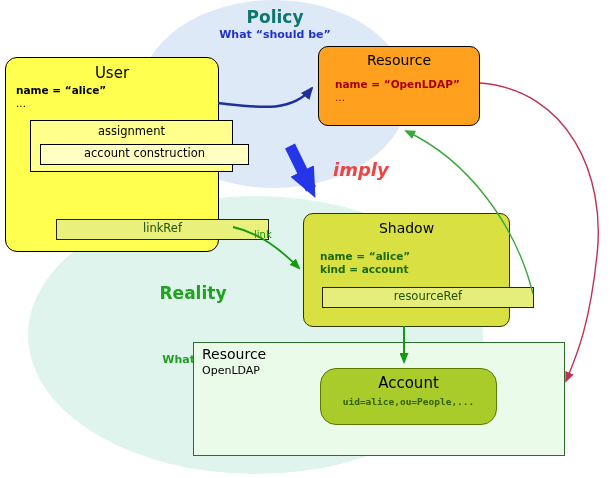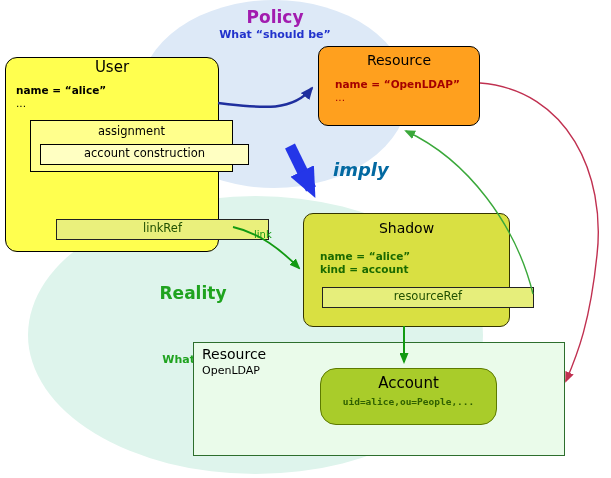--- a/index.html
+++ b/index.html
@@ -5,32 +5,32 @@
   html,body{margin:0;padding:0;background:#ffffff;}
   body{font-family:"DejaVu Sans","Liberation Sans",sans-serif;}
   #canvas{position:relative;width:611px;height:478px;background:#ffffff;overflow:hidden;}
 
   .ell{position:absolute;border-radius:50%;z-index:0;}
   #policy-ellipse{left:140px;top:0px;width:268px;height:188px;background:#dde9f7;}
   #reality-ellipse{left:28px;top:196px;width:455px;height:278px;background:#def4ec;}
 
   .realm-title{position:absolute;z-index:1;text-align:center;font-weight:bold;font-size:17px;}
   .realm-sub{position:absolute;z-index:1;text-align:center;font-size:11px;font-weight:bold;}
-  #policy-title{left:150px;top:7px;width:250px;color:#a21caf;}
+  #policy-title{left:150px;top:7px;width:250px;color:#0f766e;}
   #policy-sub{left:150px;top:28px;width:250px;color:#2233cc;}
   #reality-title{left:118px;top:283px;width:150px;color:#1fa31f;}
   #reality-sub{left:118px;top:305px;width:150px;color:#1fa31f;margin-top:48px;}
 
   .node{position:absolute;border:1px solid #000;z-index:2;}
   .node-title{text-align:center;font-size:15px;color:#000;}
   .attrs{position:absolute;font-size:10.5px;font-weight:bold;line-height:13px;}
   .attrs .dots{font-weight:normal;}
 
   #user-box{left:5px;top:57px;width:212px;height:193px;background:#ffff4f;border-radius:12px;}
-  #user-box .node-title{}
+  #user-box .node-title{padding-top:6px;}
   #user-attrs{left:10px;top:26px;color:#000;}
 
   .bar{position:absolute;z-index:3;border:1px solid #000;font-size:11.5px;text-align:center;color:#000;}
   #assignment-box{left:30px;top:120px;width:201px;height:47px;background:#ffff8c;padding-top:3px;}
   #account-construction-box{left:40px;top:144px;width:207px;height:19px;background:#ffffc2;line-height:17px;}
   #linkref-box{left:20px;top:219px;width:211px;height:19px;background:#eaf07c;line-height:17px;color:#205000;border-color:#222;margin-left:36px;}
 
   #resource-policy-box{left:318px;top:46px;width:160px;height:78px;background:#ffa01e;border-radius:10px;}
   #resource-policy-box .node-title{padding-top:5px;font-size:14px;}
   #resource-policy-attrs{left:16px;top:31px;color:#a50000;}
@@ -43,21 +43,21 @@
   #resource-real-box{left:193px;top:342px;width:370px;height:112px;background:#eafbea;border-color:#2d6e2d;}
   #resource-real-title{position:absolute;left:8px;top:3px;font-size:14px;color:#000;}
   #resource-real-sub{position:absolute;left:8px;top:21px;font-size:11px;color:#000;}
 
   #account-box{left:320px;top:368px;width:175px;height:55px;background:#a9cc2a;border-radius:16px;border-color:#5d7a00;z-index:3;}
   #account-box .node-title{padding-top:5px;}
   #account-dn{text-align:center;margin-top:4px;font-family:"DejaVu Sans Mono","Liberation Mono",monospace;font-size:9.5px;font-weight:bold;color:#2f6000;}
 
   #arrows-layer{position:absolute;left:0;top:0;z-index:5;pointer-events:none;}
   .flow-label{position:absolute;z-index:6;}
-  #imply-label{left:333px;top:159px;font-size:18px;font-weight:bold;font-style:italic;color:#0369a1;}
+  #imply-label{left:333px;top:159px;font-size:18px;font-weight:bold;font-style:italic;color:#ef4444;}
   #link-label{left:254px;top:229px;font-size:10px;color:#129a12;}
 </style>
 </head>
 <body>
 
 <div id="canvas">
 
   <div class="ell" id="policy-ellipse"></div>
   <div class="ell" id="reality-ellipse"></div>
 

